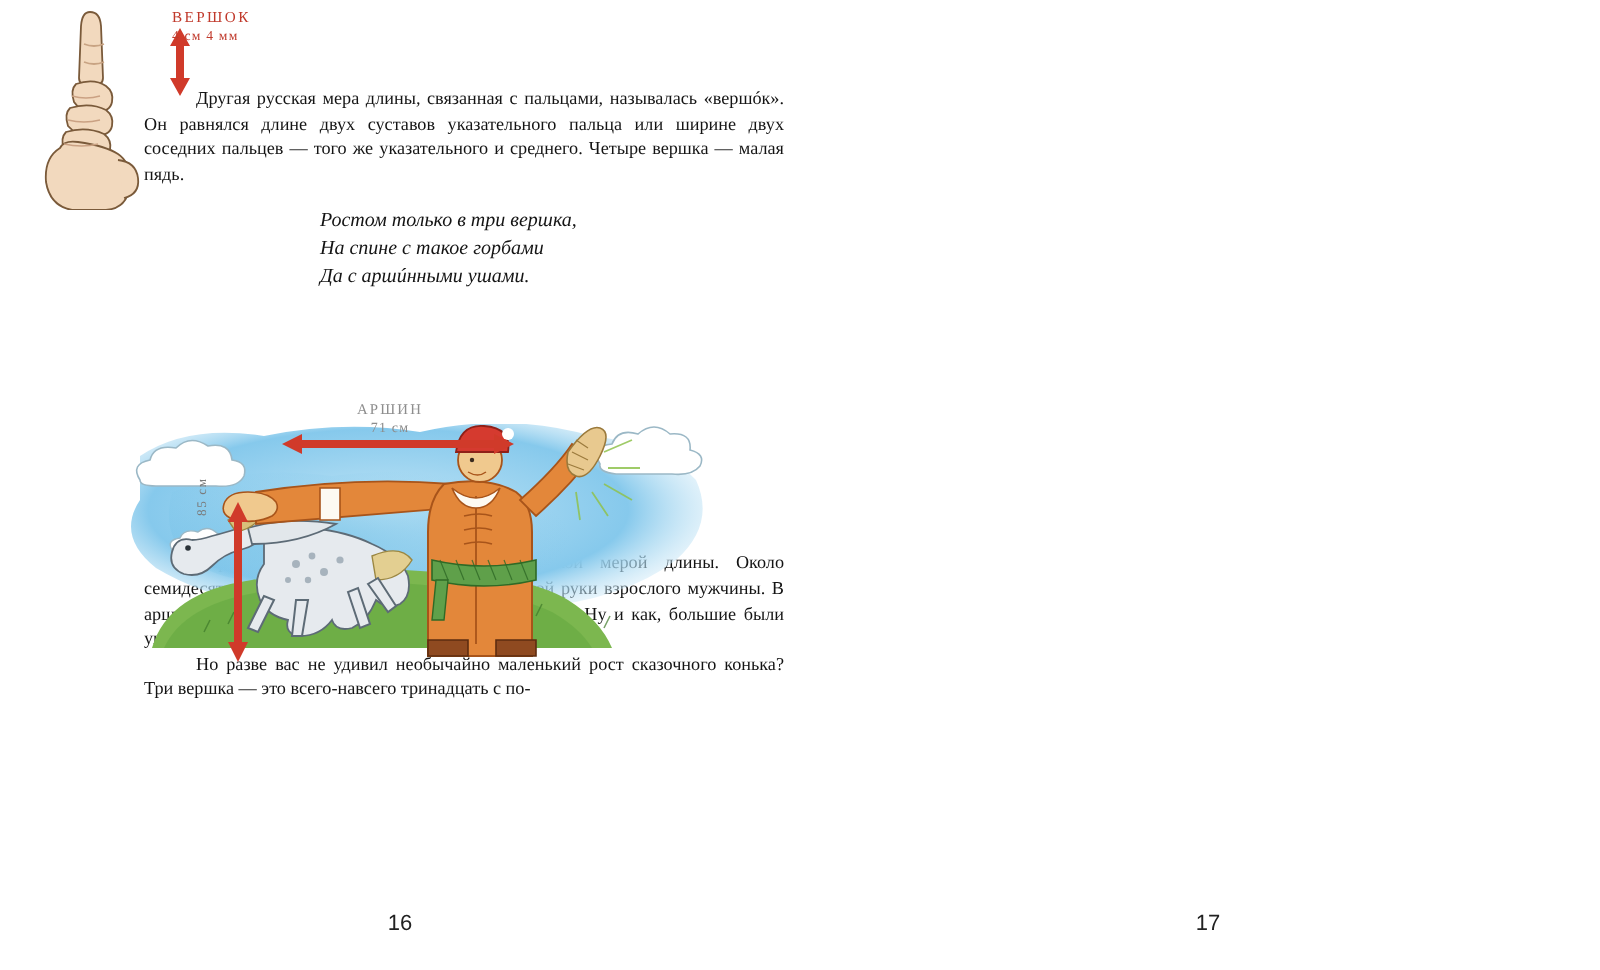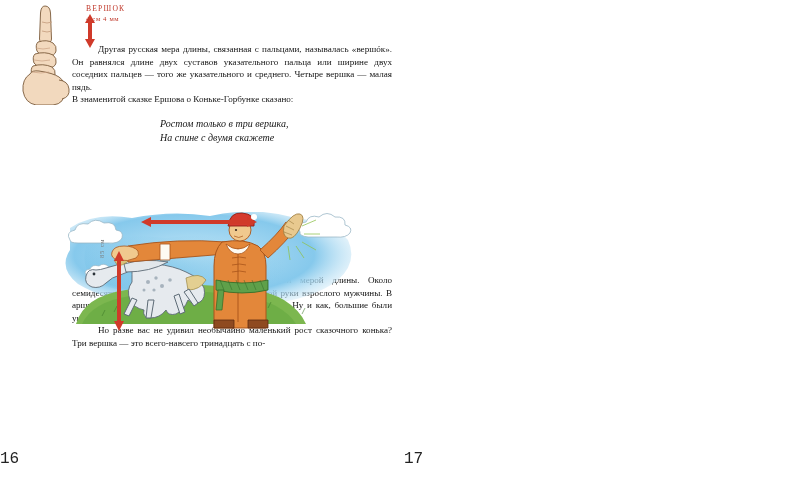--- a/index.html
+++ b/index.html
@@ -34,22 +34,22 @@
     text-align:left;
     margin:11px 0 11px 0;
     padding-left:88px;
     color:#141414;
   }
   .verse div{white-space:nowrap;}
 
   
   .folio{
     position:absolute;bottom:17px;width:100%;
-    text-align:left;font-size:16px;color:#222;
-    font-family:Liberation Mono, monospace;
+    text-align:center;font-size:11px;color:#222;
+    font-family:Liberation Sans, sans-serif;
   }
 
   
   .hand-fig{position:absolute;left:18px;top:0px;width:62px;height:105px;}
   .hand-fig svg{display:block;}
   .vershok-label{
     position:absolute;left:86px;top:4px;width:70px;
     font-family:"Liberation Serif",serif;
     color:#c0392b;line-height:10px;
   }
@@ -115,25 +115,25 @@
       <path d="M7 1 L12 10 L9 10 L9 26 L12 26 L7 35 L2 26 L5 26 L5 10 L2 10 Z" fill="#d03a2a"></path>
     </svg>
 
     <div class="vershok-label">
       <div class="t1">ВЕРШОК</div>
       <div class="t2">4 см 4 мм</div>
     </div>
 
     <div class="col col-left">
       <p class="ind">Другая русская мера длины, связанная с пальцами, называлась «вершóк». Он равнялся длине двух суставов указательного пальца или ширине двух соседних пальцев — того же указательного и среднего. Четыре вершка — малая пядь.</p>
-      <p class="noind">В знаменитой сказке Ершова о Коньке-Горбунке сказано:</p>
 
       <div class="verse">
         <div>Ростом только в три вершка,</div>
-        <div>На спине с двумя скажете</div>
+        <div>На спине с такое горбами</div>
+        <div>Да с аршúнными ушами.</div>
       </div>
 
 
       <div style="height:118px"></div>
 
       <p class="ind">«Аршúн» тоже является старинной русской мерой длины. Около семидесяти одного сантиметра — длина вытянутой руки взрослого мужчины. В аршине было четыре пяди или шестнадцать вершков. Ну и как, большие были уши у Конька-Горбунка?</p>
       <p class="ind">Но разве вас не удивил необычайно маленький рост сказочного конька? Три вершка — это всего-навсего тринадцать с по-</p>
     </div>
 
     <div class="pic">
@@ -250,20 +250,24 @@
           <path d="M152 108 l20 0 l0 8 l-20 0 z" fill="#8f4a20" stroke="#5d2c0f" stroke-width="0.8"></path>
           <path d="M186 108 l20 0 l0 8 l-20 0 z" fill="#8f4a20" stroke="#5d2c0f" stroke-width="0.8"></path>
         </g>
       </svg>
     </div>
 
     <svg style="position:absolute;left:140px;top:216px;" width="118" height="12" viewBox="0 0 118 12" xmlns="http://www.w3.org/2000/svg">
       <path d="M1 6 L11 1 L11 4 L107 4 L107 1 L117 6 L107 11 L107 8 L11 8 L11 11 Z" fill="#d03a2a"></path>
     </svg>
 
+    <div class="pic-label">
+      <div class="t1">АРШИН</div>
+      <div class="t2">71 см</div>
+    </div>
 
     <svg style="position:absolute;left:113px;top:250px;" width="12" height="82" viewBox="0 0 12 82" xmlns="http://www.w3.org/2000/svg">
       <path d="M6 1 L11 11 L8 11 L8 71 L11 71 L6 81 L1 71 L4 71 L4 11 L1 11 Z" fill="#d03a2a"></path>
     </svg>
 
     <div class="vlabel">85 см</div>
 
     <div class="folio">16</div>
   </div>
 

